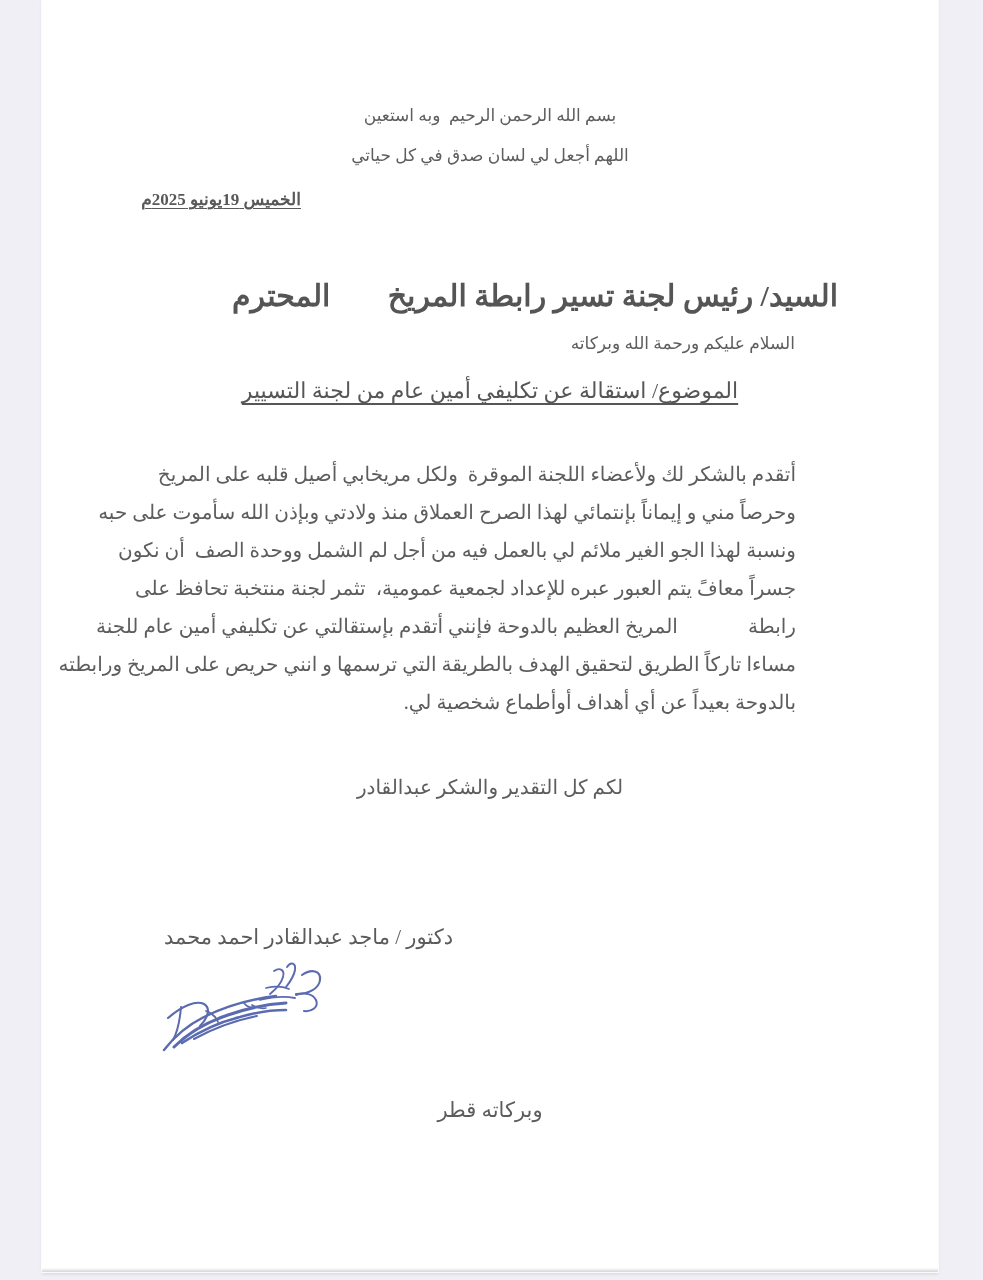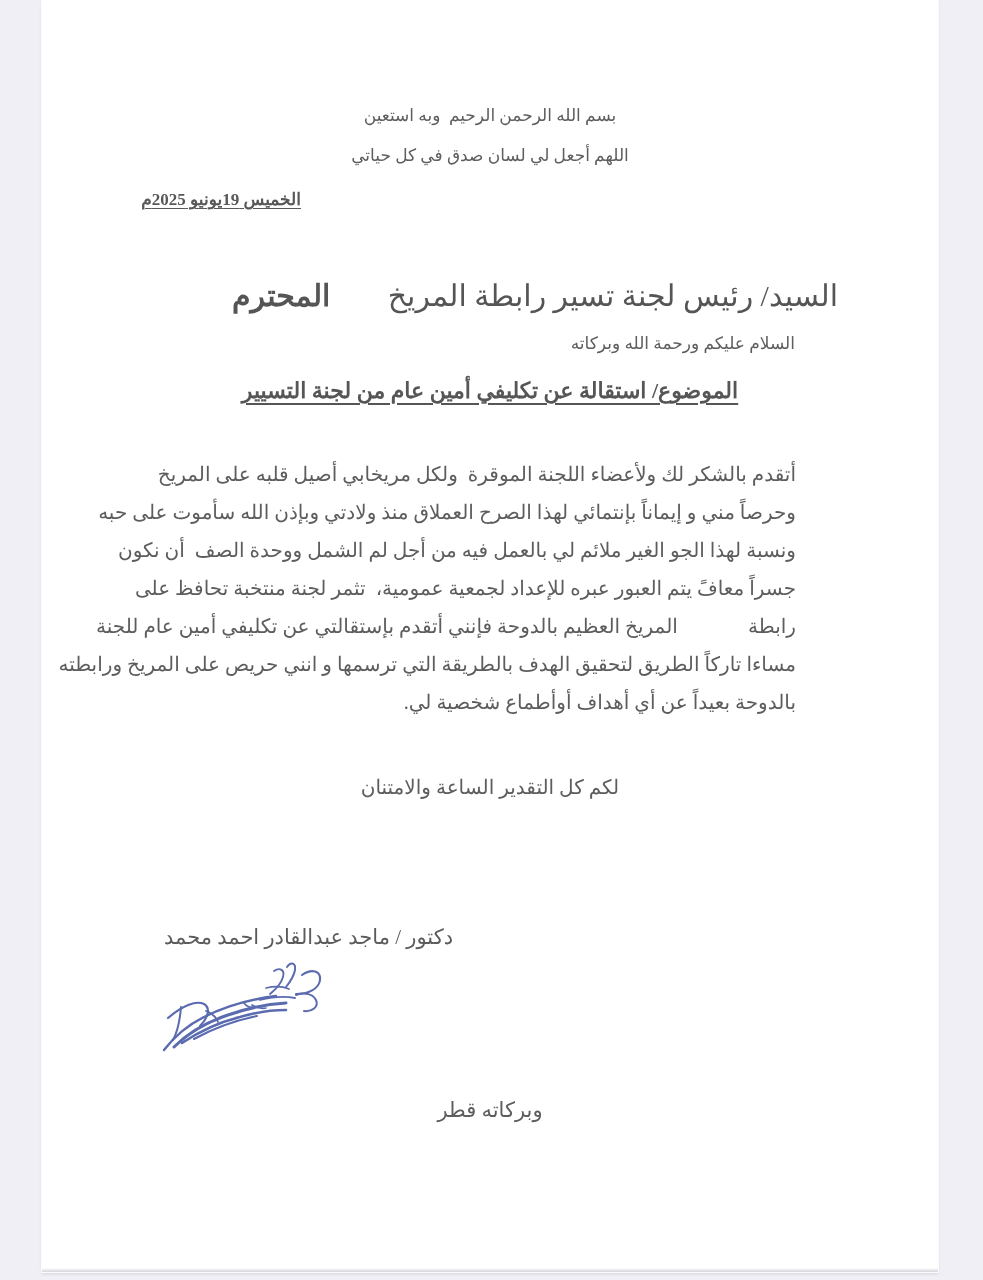--- a/index.html
+++ b/index.html
@@ -83,21 +83,21 @@
     right: 100px;
     left: 190px;
     display: flex;
     flex-direction: row;
     justify-content: space-between;
     align-items: baseline;
     direction: rtl;
   }
   .recipient-main {
     font-size: 30px;
-    font-weight: 400;
+    font-weight: 700;
     color: #555555;
     letter-spacing: 0px;
   }
   .recipient-honorific {
     font-size: 30px;
     font-weight: 700;
     color: #555555;
   }
 
   
@@ -109,21 +109,21 @@
     color: #5e5e5e;
   }
 
   
   #subject-line {
     position: absolute;
     top: 378px;
     left: 0; right: 0;
     text-align: center;
     font-size: 22px;
-    font-weight: 700;
+    font-weight: 400;
     color: #565656;
     direction: rtl;
   }
   #subject-line .subject-text {
     text-decoration: underline;
     text-underline-offset: 5px;
     text-decoration-thickness: 1.6px;
   }
 
   
@@ -217,21 +217,21 @@
     <div id="letter-body">
         <div class="body-line indent-first"><span class="seg">أتقدم بالشكر لك ولأعضاء اللجنة الموقرة  ولكل مريخابي أصيل قلبه على المريخ</span></div>
         <div class="body-line"><span class="seg">وحرصاً مني و إيماناً بإنتمائي لهذا الصرح العملاق منذ ولادتي وبإذن الله سأموت على حبه</span></div>
         <div class="body-line"><span class="seg">ونسبة لهذا الجو الغير ملائم لي بالعمل فيه من أجل لم الشمل ووحدة الصف  أن نكون</span></div>
         <div class="body-line"><span class="seg">جسراً معافً يتم العبور عبره للإعداد لجمعية عمومية،  تثمر لجنة منتخبة تحافظ على</span></div>
         <div class="body-line"><span class="seg">رابطة</span><span class="seg">المريخ العظيم بالدوحة فإنني أتقدم بإستقالتي عن تكليفي أمين عام للجنة</span></div>
         <div class="body-line"><span class="seg">مساءا تاركاً الطريق لتحقيق الهدف بالطريقة التي ترسمها و انني حريص على المريخ ورابطته</span></div>
         <div class="body-line line-tail"><span class="seg">بالدوحة بعيداً عن أي أهداف أوأطماع شخصية لي.</span></div>
       </div>
 
-    <div id="closing-thanks">لكم كل التقدير الساعة والامتنان</div>
+    <div id="closing-thanks">لكم كل التقدير والشكر عبدالقادر</div>
 
     <div id="signature-name">دكتور / ماجد عبدالقادر احمد محمد</div>
 
     <div id="signature-mark">
       <svg viewBox="0 0 230 105" xmlns="http://www.w3.org/2000/svg" aria-hidden="true">
         <g fill="none" stroke="#5b6bb0" stroke-linecap="round" stroke-linejoin="round">
           <path d="M154 20 c10 -7 19 -4 18 5 c-1 9 -12 14 -24 14" stroke-width="2.1"></path>
           <path d="M139 12 c4 -6 9 -4 8 3 c-1 6 -5 12 -9 17" stroke-width="2"></path>
           <path d="M126 16 c6 -4 11 -1 9 6 c-2 7 -8 13 -13 17" stroke-width="1.9"></path>
           <path d="M118 33 c8 -2 16 -2 23 1" stroke-width="1.8"></path>

